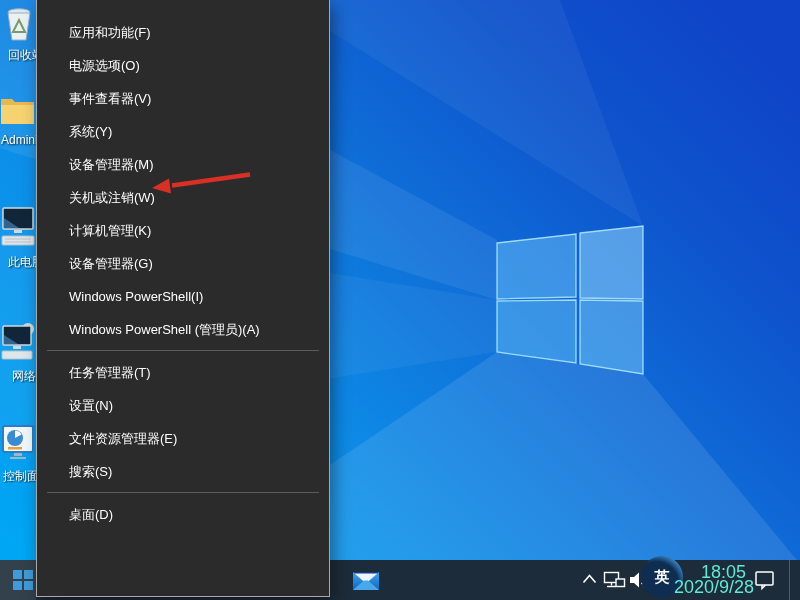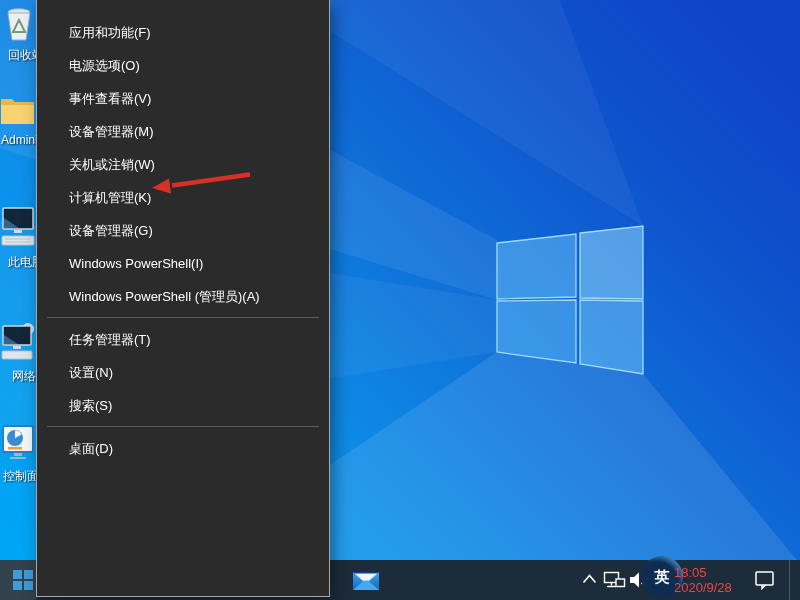--- a/index.html
+++ b/index.html
@@ -22,22 +22,22 @@
   .start-zone{position:absolute;left:0;top:0;width:36px;height:40px;background:#32414c;}
   .start-logo{position:absolute;left:13px;top:10px;width:20px;height:20px;
     display:grid;grid-template-columns:9px 9px;grid-template-rows:9px 9px;gap:2px;}
   .start-logo span{background:#3f9bd9;display:block;}
   .mail-btn{position:absolute;left:352px;top:6px;width:28px;height:28px;}
   .tray-ico{position:absolute;}
   .ime-circle{position:absolute;left:641px;top:-4px;width:42px;height:42px;border-radius:50%;
     background:radial-gradient(circle at 35% 68%, #0f2d50 0 58%, #3c8ed2 80%, #56b0ea 100%);
     display:flex;align-items:center;justify-content:center;}
   .ime-label{color:#fff;font-size:15px;font-weight:bold;}
-  .clock{position:absolute;left:674px;top:5px;width:72px;color:#ef4444;
-    font-size:13px;line-height:15px;}
+  .clock{position:absolute;left:674px;top:5px;width:72px;text-align:right;color:#5eead4;
+    font-size:18px;line-height:15px;}
   .show-desktop{position:absolute;left:789px;top:0;width:1px;height:40px;background:rgba(255,255,255,.22);}
 
   
   .winx-menu{position:absolute;left:36px;top:0;width:294px;height:597px;box-sizing:border-box;
     background:#2b2b2b;border:1px solid #a9a9a9;border-top:none;
     box-shadow:4px 6px 16px rgba(0,0,0,.4);}
   .winx-menu ul{list-style:none;margin:0;padding:16px 0;}
   .winx-menu li.item{height:33px;padding:0 12px 0 32px;color:#fff;font-size:13px;
     display:flex;justify-content:space-between;align-items:center;white-space:nowrap;cursor:default;}
   .winx-menu li.sep{height:1px;background:#5c5c5c;margin:4px 10px 5px 10px;}
@@ -187,20 +187,23 @@
       <li class="item">
           <span>应用和功能(F)</span>
         </li>
       <li class="item">
           <span>电源选项(O)</span>
         </li>
       <li class="item">
           <span>事件查看器(V)</span>
         </li>
       <li class="item">
+          <span>系统(Y)</span>
+        </li>
+      <li class="item">
           <span>设备管理器(M)</span>
         </li>
       <li class="item">
           <span>关机或注销(W)</span>
         </li>
       <li class="item">
           <span>计算机管理(K)</span>
         </li>
       <li class="item">
           <span>设备管理器(G)</span>
@@ -210,20 +213,23 @@
         </li>
       <li class="item">
           <span>Windows PowerShell (管理员)(A)</span>
         </li>
       <li class="sep"></li>
       <li class="item">
           <span>任务管理器(T)</span>
         </li>
       <li class="item">
           <span>设置(N)</span>
+        </li>
+      <li class="item">
+          <span>文件资源管理器(E)</span>
         </li>
       <li class="item">
           <span>搜索(S)</span>
         </li>
       <li class="sep"></li>
       <li class="item">
           <span>桌面(D)</span>
         </li>
     </ul>
   </div>

